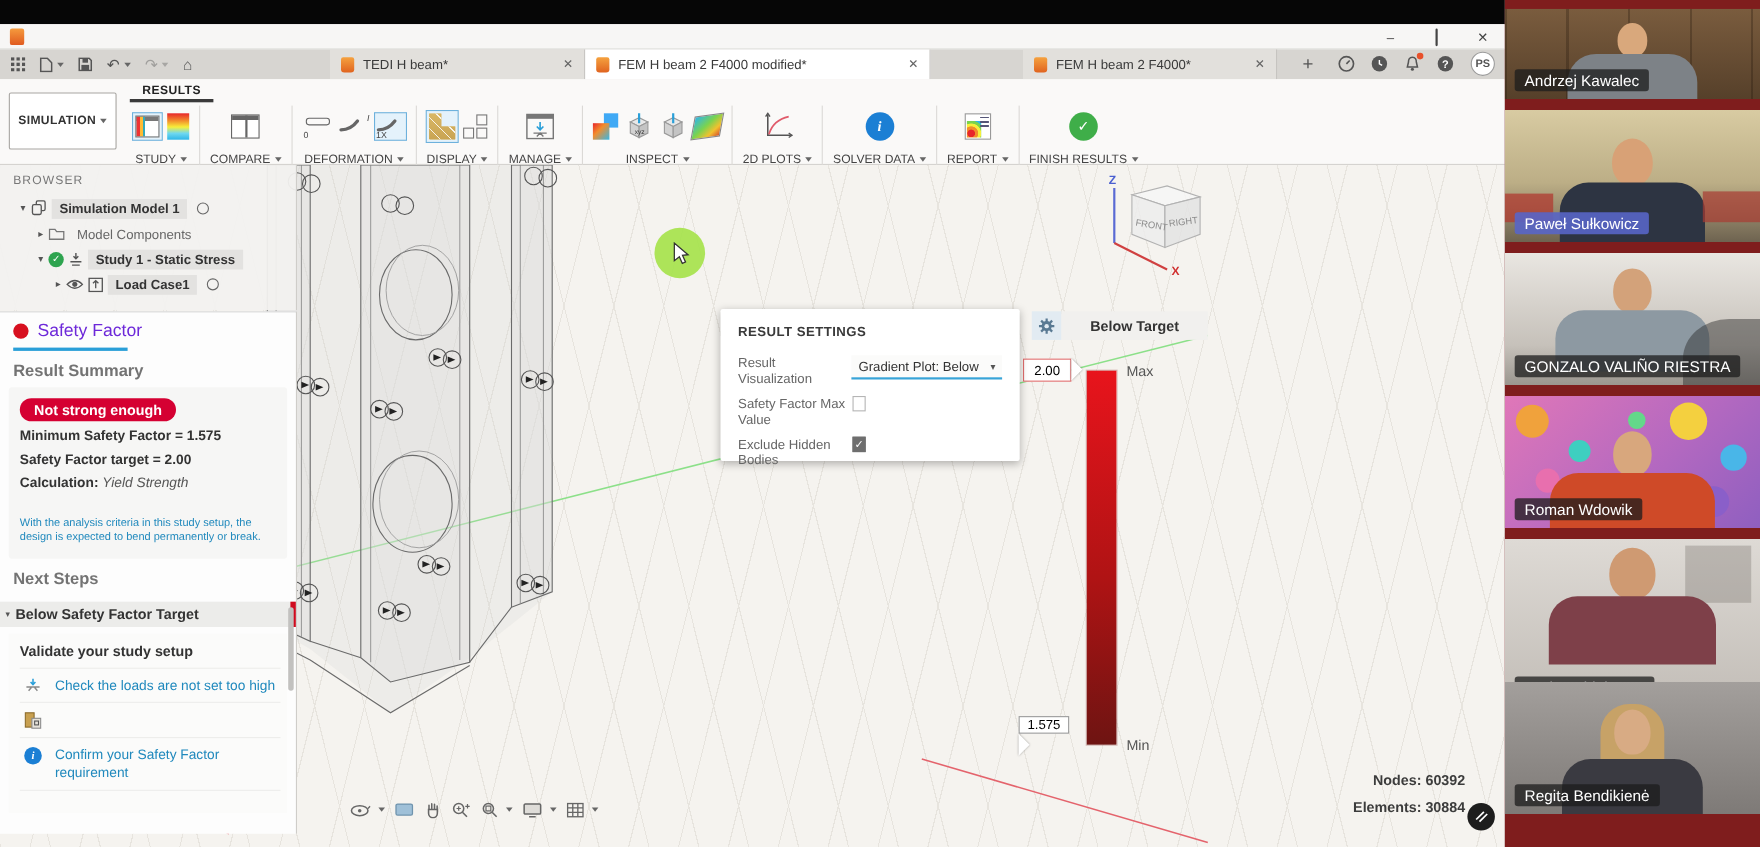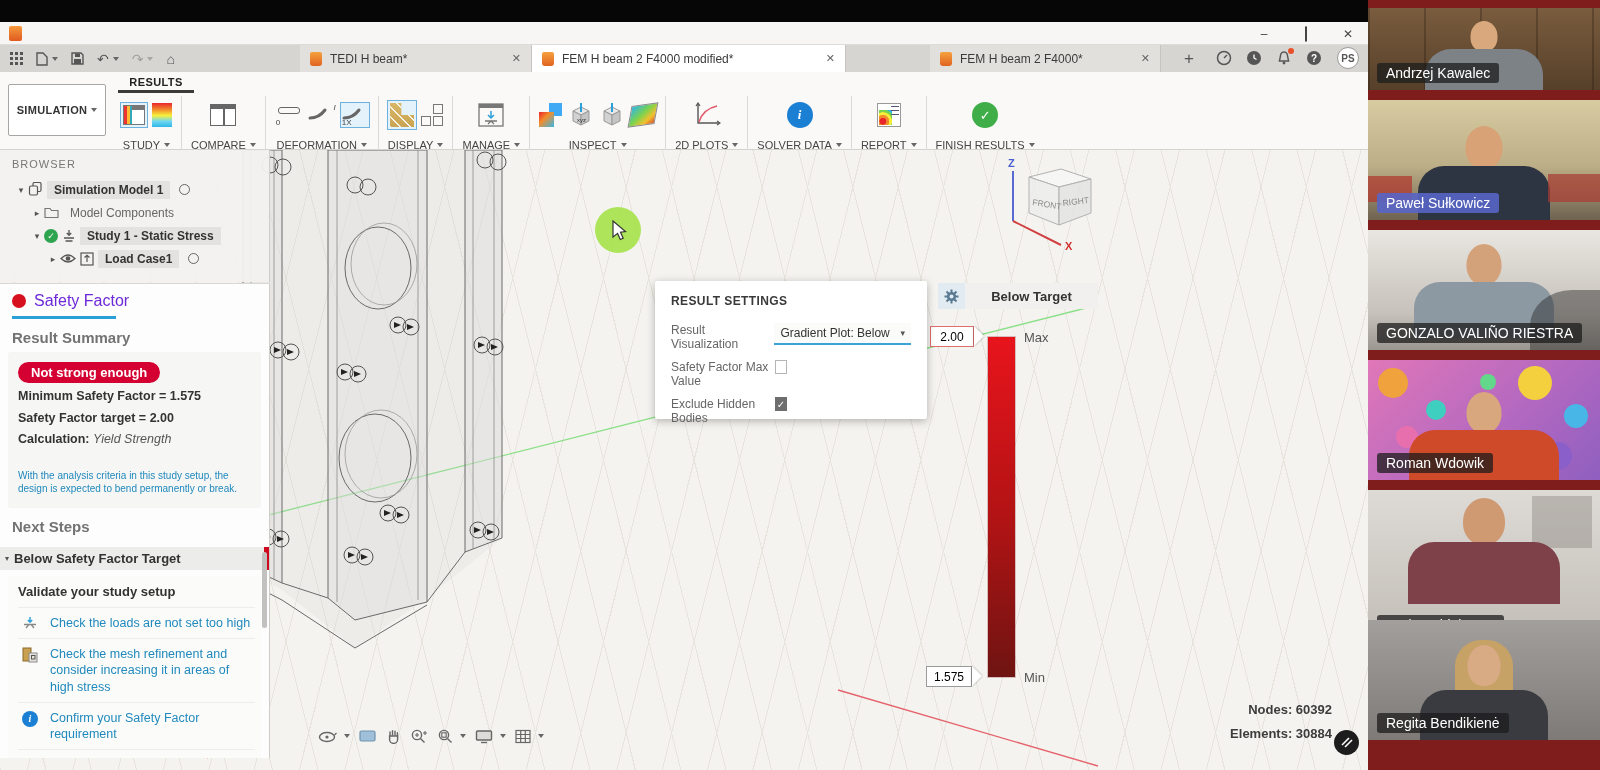--- a/index.html
+++ b/index.html
@@ -88,21 +88,21 @@
   
   .legend-head{position:absolute;left:938px;top:133px;display:flex;height:26px;}
   .legend-gear{width:27px;height:26px;background:#e2ebf2;display:flex;align-items:center;justify-content:center;}
   .legend-title{width:133px;background:#f1f0ee;display:flex;align-items:center;justify-content:center;font-size:13px;font-weight:bold;color:#333;}
   .legend-bar{position:absolute;left:988px;top:187px;width:27px;height:340px;background:linear-gradient(180deg,#e8141c 0%,#b01314 55%,#6e1412 100%);box-shadow:0 0 0 1px rgba(120,30,30,.25);}
   .lv{position:absolute;height:21px;display:flex;align-items:stretch;font-size:12px;color:#000000;justify-content:flex-end;}
   .lv .box{background:#fff;display:flex;align-items:center;justify-content:center;padding:0 7px;min-width:44px;}
   .lv .arr{width:0;height:0;border-top:10.5px solid transparent;border-bottom:10.5px solid transparent;border-left:10px solid #fff;filter:drop-shadow(0 0 1px rgba(0,0,0,.35));}
   .lv-max{left:930px;top:176px;}
   .lv-max .box{border:1.5px solid #e06d6d;}
-  .lv-min{left:926px;top:516px;}
+  .lv-min{left:926px;top:516px;flex-direction:column;}
   .lv-min .box{border:1.5px solid #9a9a9a;}
   .lv-label{position:absolute;left:1024px;font-size:13px;color:#555;}
 
   
   .rsdialog{position:absolute;left:655px;top:131px;width:272px;height:138px;background:#fff;border-radius:2px;box-shadow:0 2px 8px rgba(0,0,0,.28);padding:13px 16px;}
   .rsd-title{font-size:12px;font-weight:bold;color:#3a3a3a;letter-spacing:.4px;}
   .rsd-row{display:flex;align-items:flex-start;margin-top:15px;height:22px;}
   .rsd-label{font-size:12px;color:#666;flex:1 1 auto;}
   .rsd-select{width:138px;height:22px;background:#fbfbfa;border-bottom:2px solid #38a4d8;display:flex;align-items:center;justify-content:space-between;padding:0 6px;font-size:12px;color:#333;white-space:nowrap;}
   .cb{width:14px;height:14px;border:1px solid #b5b5b5;background:#fff;margin-right:124px;display:flex;align-items:center;justify-content:center;font-size:10px;color:#fff;}
@@ -752,21 +752,20 @@
         <span>Check the loads are not set too high</span>
       </div>
       <div class="sug">
         <span class="sicon">
           <svg width="16" height="16">
               <rect x="1" y="1" width="8" height="13" fill="#c8a050" stroke="#8a6a2a"></rect>
               <rect x="7" y="6" width="8" height="9" fill="#e6e2da" stroke="#8a8a8a"></rect>
               <rect x="9.5" y="8.5" width="3.5" height="3.5" fill="none" stroke="#555"></rect>
             </svg>
         </span>
-        <span>Check the mesh refinement and consider increasing it in areas of high stress</span>
       </div>
       <div class="sug">
         <span class="sicon">
             <span class="info-dot">i</span>
           </span>
         <span>Confirm your Safety Factor requirement</span>
       </div>
       <div class="sug">
         
         

